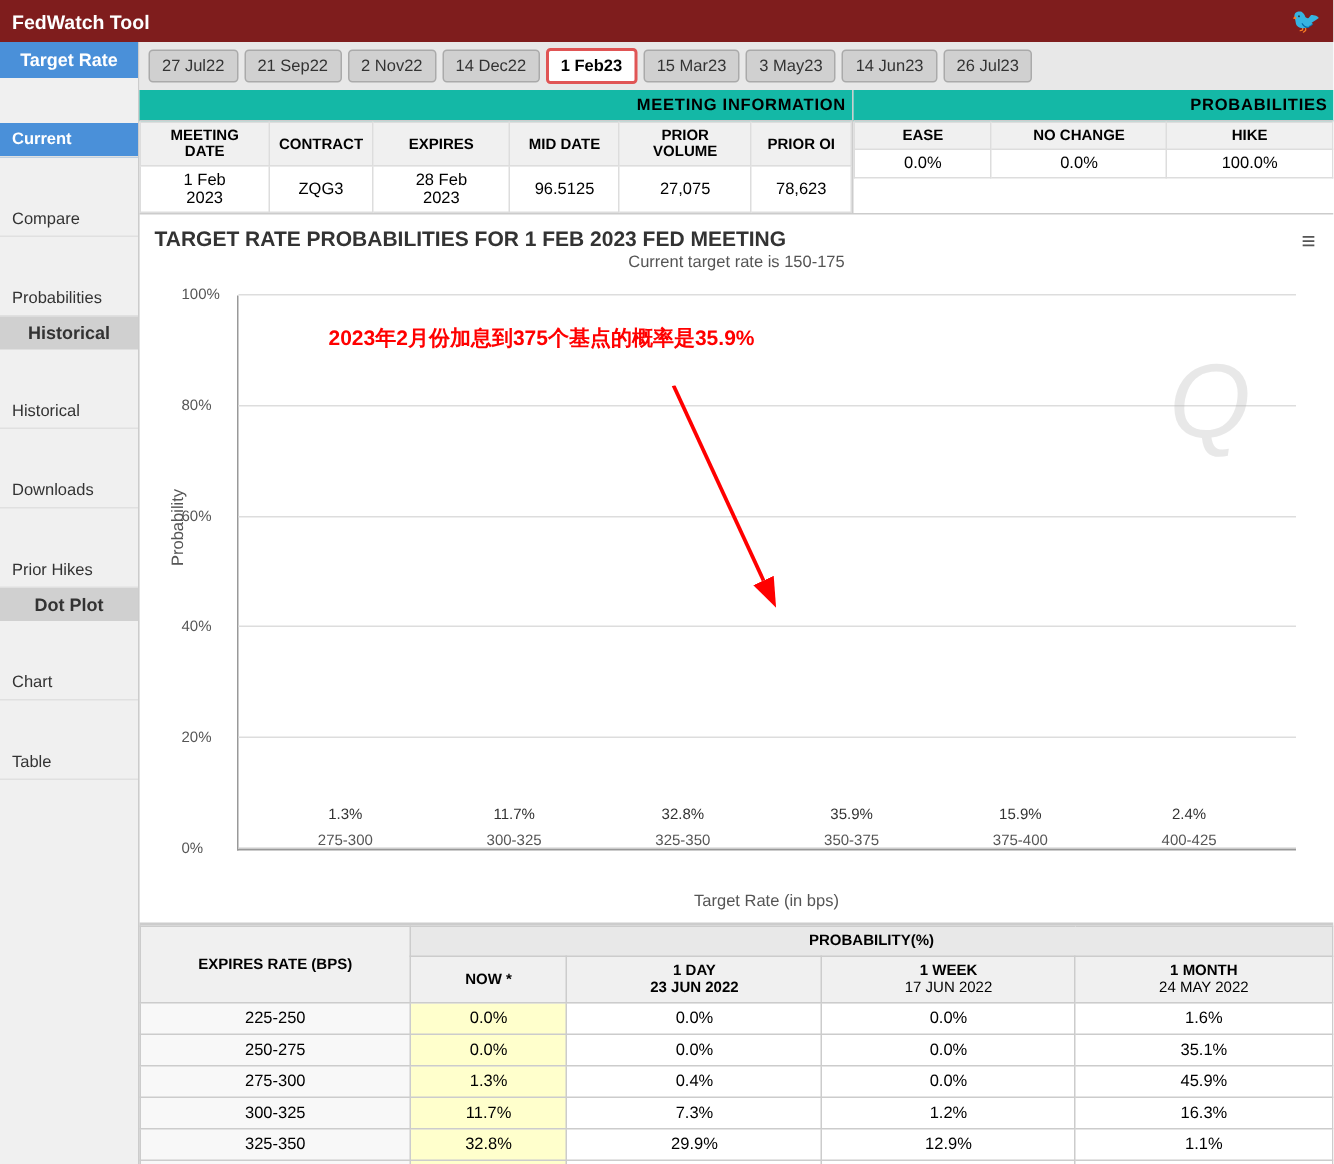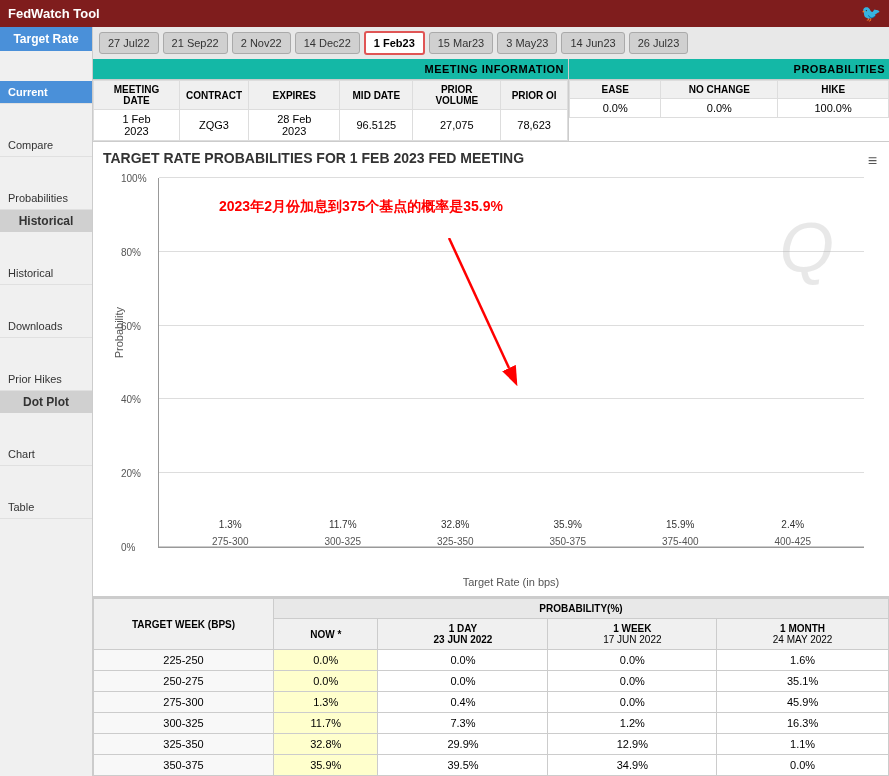--- a/index.html
+++ b/index.html
@@ -269,20 +269,21 @@
               <td>0.0%</td>
               <td>100.0%</td>
             </tr>
           </tbody>
         </table>
       </div>
     </div>
 
     <div class="chart-section">
       <div class="chart-title">TARGET RATE PROBABILITIES FOR 1 FEB 2023 FED MEETING</div>
+      <div class="chart-subtitle">Current target rate is 150-175</div>
       <div class="chart-menu-icon">≡</div>
 
       <div style="position:relative; height: 420px; margin: 0 10px;">
 
         <div style="position:absolute; left:6px; top:50%; transform:rotate(-90deg) translateX(50%); font-size:11px; color:#555; white-space:nowrap; transform-origin: left center;">Probability</div>
 
         <div style="position:absolute; left:45px; right:5px; top:10px; bottom:40px; border-left:1px solid #999; border-bottom:1px solid #999;">
 
           <div class="grid-line" style="bottom:0%; top:auto; height:1px; border-top:1px solid #ccc;">
             <span style="position:absolute; left:-38px; font-size:10px; color:#555; transform:translateY(-50%);">0%</span>
@@ -358,21 +359,21 @@
         </div>
 
         <div style="position:absolute;bottom:0;left:45px;right:5px;text-align:center;font-size:11px;color:#555;">Target Rate (in bps)</div>
       </div>
     </div>
 
     <div class="bottom-table-section">
       <table class="prob-table">
         <thead>
           <tr>
-            <th rowspan="2" style="width:180px;">TARGET WEEK (BPS)</th>
+            <th rowspan="2" style="width:180px;">EXPIRES RATE (BPS)</th>
             <th colspan="4" class="header-group">PROBABILITY(%)</th>
           </tr>
           <tr>
             <th>NOW *</th>
             <th>1 DAY<br><span style="font-weight:bold;">23 JUN 2022</span></th>
             <th>1 WEEK<br><span style="font-weight:normal;">17 JUN 2022</span></th>
             <th>1 MONTH<br><span style="font-weight:normal;">24 MAY 2022</span></th>
           </tr>
         </thead>
         <tbody>

